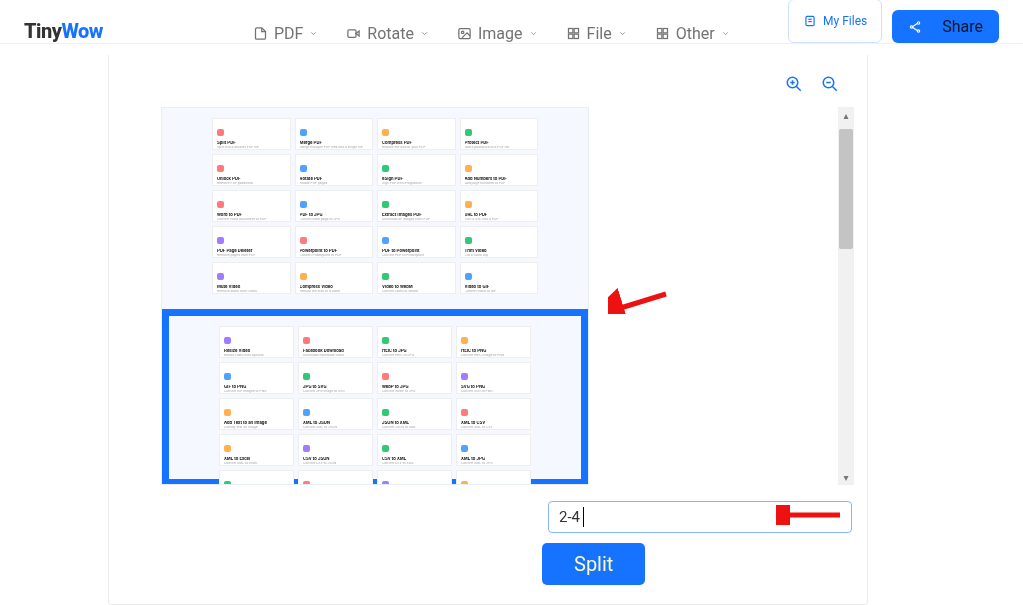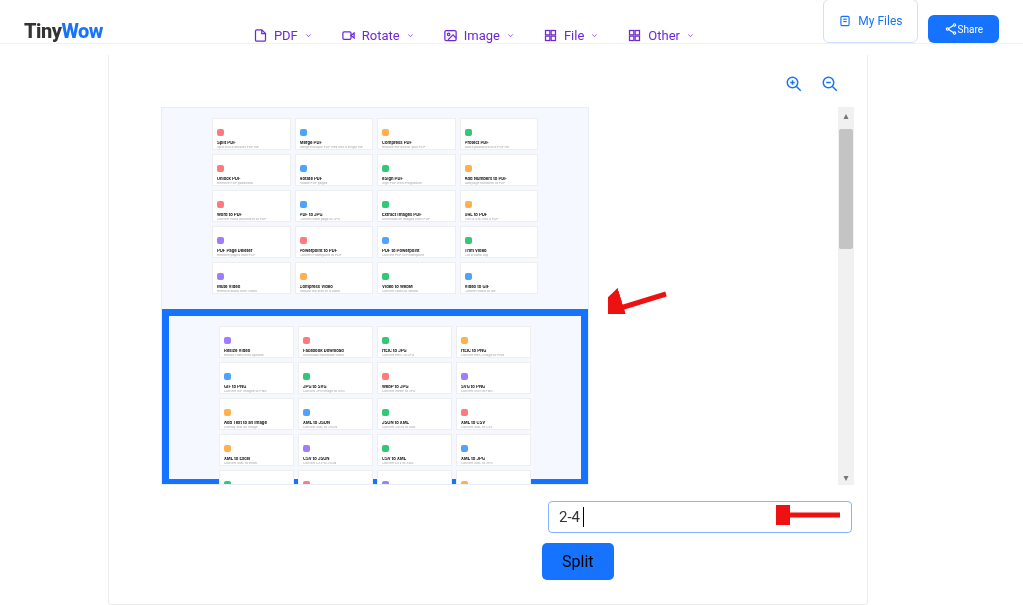--- a/index.html
+++ b/index.html
@@ -9,27 +9,27 @@
     --text:#333;
     --muted:#8a8f99;
   }
   *{box-sizing:border-box;font-family:-apple-system,BlinkMacSystemFont,"Segoe UI",Roboto,Arial,sans-serif;}
   body{margin:0;width:1023px;height:605px;background:#fff;overflow:hidden;color:var(--text);}
   
   .topnav{height:44px;display:flex;align-items:flex-end;padding:0 24px;border-bottom:1px solid #eef1f5;}
   .brand{font-size:20px;font-weight:800;letter-spacing:-.5px;}
   .brand .wow{color:var(--blue);}
   .nav-center{display:flex;gap:28px;margin-left:150px;}
-  .nav-item{display:flex;align-items:center;gap:6px;font-size:13px;cursor:pointer;color:#6d28d9;white-space:nowrap;}
+  .nav-item{display:flex;align-items:center;gap:6px;font-size:16px;cursor:pointer;color:#737373;white-space:nowrap;}
   .nav-item svg{width:15px;height:15px;stroke:currentColor;fill:none;stroke-width:2;}
   .nav-item .caret{width:9px;height:9px;}
   .nav-spacer{flex:1;}
   .btn-myfiles{display:flex;align-items:center;gap:6px;font-size:12px;color:var(--blue);border:1px solid #cfe0ff;border-radius:6px;padding:14px 14px;cursor:pointer;background:#fff;}
   .btn-myfiles svg{width:14px;height:14px;stroke:currentColor;fill:none;stroke-width:2;}
-  .btn-share{display:flex;align-items:center;gap:0;font-size:10px;color:#ffffff;background:var(--blue);border-radius:6px;padding:7px 16px;margin-left:10px;cursor:pointer;}
+  .btn-share{display:flex;align-items:center;gap:20px;font-size:16px;color:#0f172a;background:var(--blue);border-radius:6px;padding:7px 16px;margin-left:10px;cursor:pointer;}
   .btn-share svg{width:14px;height:14px;stroke:#fff;fill:none;stroke-width:2;}
   
   .panel{position:absolute;left:108px;right:155px;top:55px;bottom:0;border:1px solid #ececec;border-top:none;background:#fff;border-radius:0 0 3px 3px;}
   .zoom-bar{position:absolute;top:20px;right:28px;display:flex;gap:18px;}
   .zoom-bar svg{width:18px;height:18px;stroke:var(--blue);fill:none;stroke-width:2;cursor:pointer;}
   
   .preview{position:absolute;left:52px;top:52px;width:428px;height:378px;background:var(--light);border:1px solid #e8eef7;overflow:hidden;}
   
   .page{position:absolute;left:0;width:100%;background:var(--light);}
   .page.sel{border:7px solid var(--blue);}    
@@ -44,21 +44,21 @@
   .scroll{position:absolute;right:13px;top:52px;width:16px;height:378px;background:#f1f1f1;}
   .scroll .up,.scroll .down{position:absolute;left:0;width:16px;height:16px;display:flex;align-items:center;justify-content:center;color:#777;font-size:10px;cursor:pointer;user-select:none;}
   .scroll .up{top:0;} .scroll .down{bottom:0;}
   .scroll .thumb{position:absolute;right:1px;top:22px;width:14px;height:120px;background:#c4c4c4;border-radius:2px;cursor:pointer;}
   
   .controls{position:absolute;left:35px;right:35px;top:446px;height:110px;}
   .chk-row{position:absolute;left:0;top:6px;display:flex;align-items:center;gap:8px;font-size:14px;color:#555;cursor:pointer;}
   .chk-row .box{width:14px;height:14px;border:1.5px solid #b8c0cc;border-radius:3px;background:#fff;}
   .range-input{position:absolute;right:-20px;top:0;width:304px;height:32px;border:1px solid #87b4ff;border-radius:4px;padding:0 10px;font-size:15px;color:#333;outline:none;}
   .text-cursor{position:absolute;right:248px;top:6px;width:1px;height:20px;background:#000;}
-  .split-btn{position:absolute;left:398px;top:42px;background:var(--blue);color:#000000;border:none;border-radius:5px;font-size:16px;padding:9px 20px;cursor:pointer;}
+  .split-btn{position:absolute;left:398px;top:42px;background:var(--blue);color:#fef9c3;border:none;border-radius:5px;font-size:20px;padding:9px 32px;cursor:pointer;}
   
   .arrow{position:absolute;z-index:50;pointer-events:none;}
 </style>
 </head>
 <body>
 
 <div class="topnav">
   <div class="brand">
     <span>Tiny</span><span class="wow">Wow</span>
   </div>

